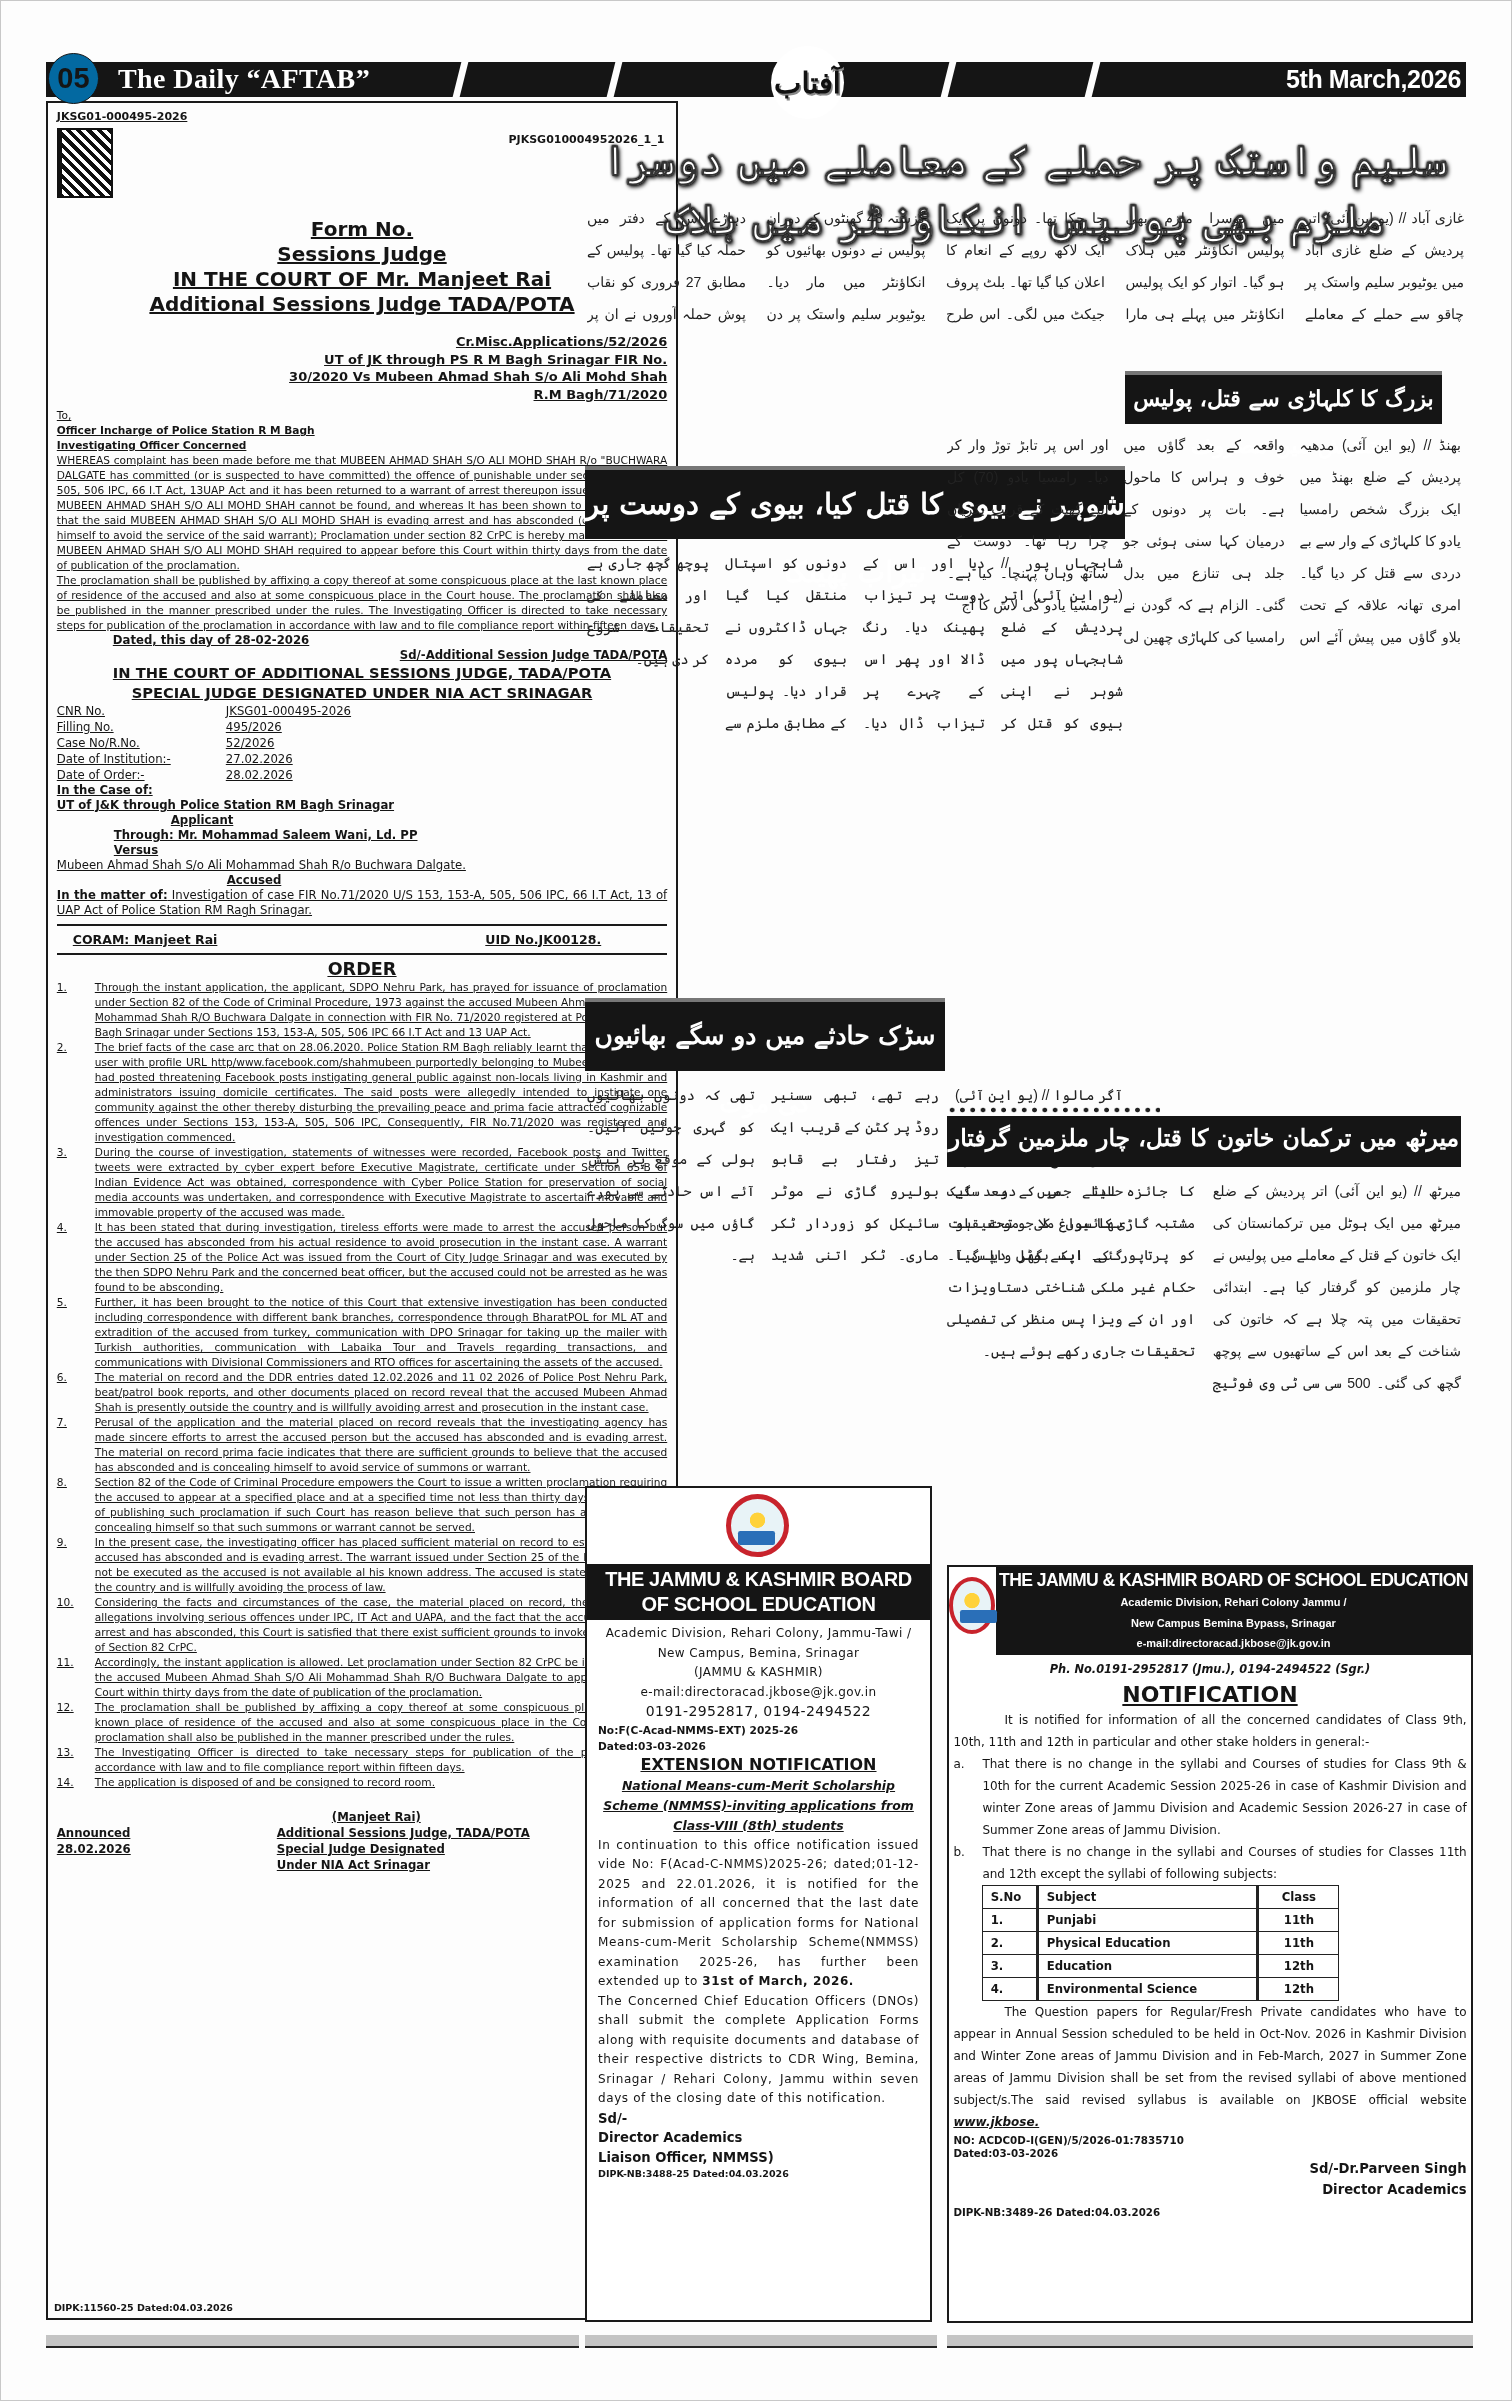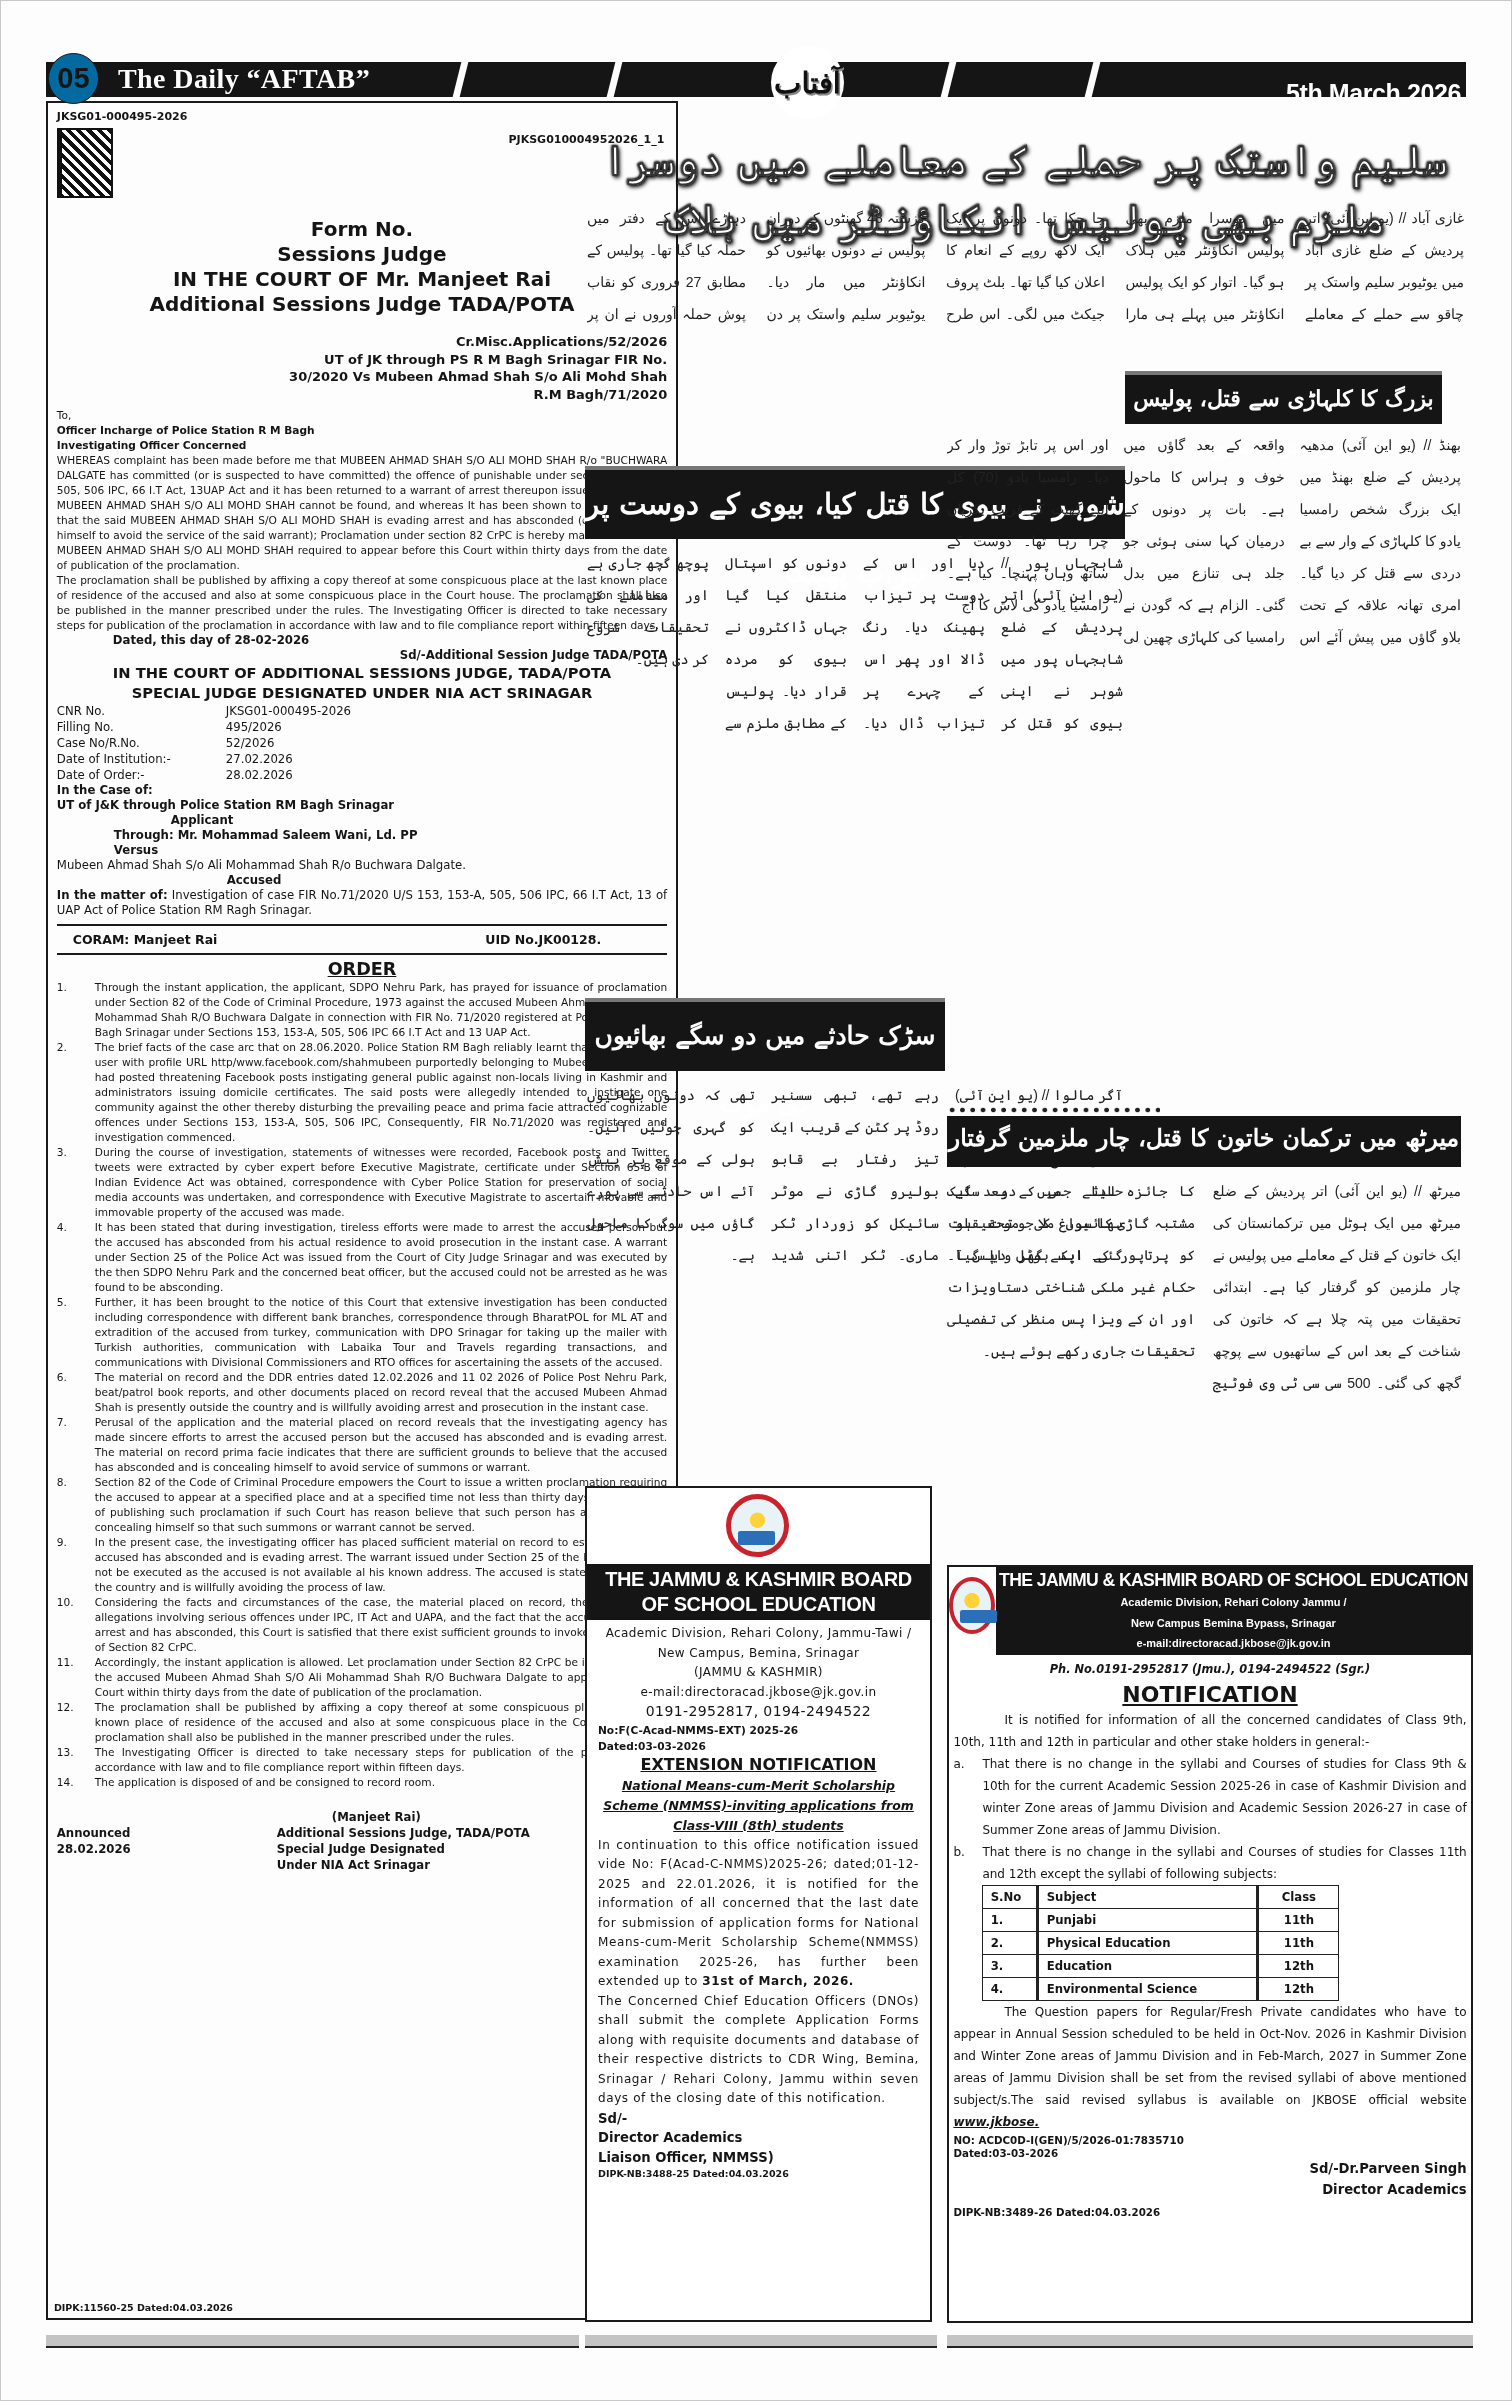--- a/index.html
+++ b/index.html
@@ -6,24 +6,24 @@
   html, body { width: 1512px; height: 2401px; background: #fdfdfd; overflow: hidden; }
   body { position: relative; font-family: "Liberation Sans", sans-serif; color: #151515; }
   .page-border { position: absolute; left: 0; top: 0; width: 1512px; height: 2401px; border: 1.5px solid #c8c8c8; }
 
   
   .masthead { position: absolute; left: 46px; top: 62px; width: 1420px; height: 35px; background: #151515; }
   .masthead .stripe { position: absolute; top: 0; width: 7.3px; height: 35px; background: #fdfdfd; transform: skewX(-14deg); }
   .page-num { position: absolute; left: 48px; top: 53px; width: 51px; height: 51px; border-radius: 50%; background: #0369a1; border: 1.5px solid #151515; display: flex; align-items: center; justify-content: center; font-family: "Liberation Sans", sans-serif; font-weight: bold; font-size: 29px; color: #151515; z-index: 2; }
   .paper-name { position: absolute; left: 110px; top: 63px; font-family: "Liberation Serif", serif; font-weight: bold; font-size: 28px; color: #fff; z-index: 2; letter-spacing: 0.4px; margin-left: 8px; }
   .logo-circle { position: absolute; left: 771px; top: 46px; width: 73px; height: 73px; border-radius: 50%; background: #fff; display: flex; align-items: center; justify-content: center; font-family: "DejaVu Serif", serif; font-size: 29px; font-weight: bold; color: #111; z-index: 2; text-shadow: 1.5px 1.5px 0 #888; }
-  .issue-date { position: absolute; right: 51px; top: 79px; font-family: "Liberation Sans", sans-serif; font-weight: bold; font-size: 25px; color: #fff; z-index: 2; letter-spacing: -0.4px; }
-
-  
-  .court { position: absolute; left: 46px; top: 101px; width: 632px; height: 2219px; border: 2.2px solid #1a1a1a; padding: 5.9px 8.8px; font-family: "DejaVu Sans", sans-serif; font-size: 10.6px; line-height: 15px; }
+  .issue-date { position: absolute; right: 51px; top: 65px; font-family: "Liberation Sans", sans-serif; font-weight: bold; font-size: 25px; color: #fff; z-index: 2; letter-spacing: -0.4px; }
+
+  
+  .court { position: absolute; left: 46px; top: 101px; width: 632px; height: 2219px; border: 2.2px solid #1a1a1a; padding: 5.9px 8.8px; font-family: "DejaVu Sans", sans-serif; font-size: 10.6px; line-height: 15px; text-decoration: underline; }
   .court .cnr-top { font-weight: bold; font-size: 11px; }
   .court .pjk { position: absolute; right: 11.7px; top: 29px; font-weight: bold; font-size: 11px; }
   .qr { width: 56px; height: 70px; margin-top: 4.4px; background:
       linear-gradient(90deg, #111 0 2.9px, transparent 2.9px 53px, #111 53px 56px),
       repeating-linear-gradient(45deg, #111 0 3.7px, #fff 3.7px 7.3px);
       border: 2.9px solid #111; }
   .court .center-h { text-align: center; font-weight: bold; font-size: 20px; line-height: 25px; }
   .court .right-b { text-align: right; font-weight: bold; font-size: 13px; line-height: 17.6px; }
   .court .bold { font-weight: bold; }
   .court .justify { text-align: justify; }

